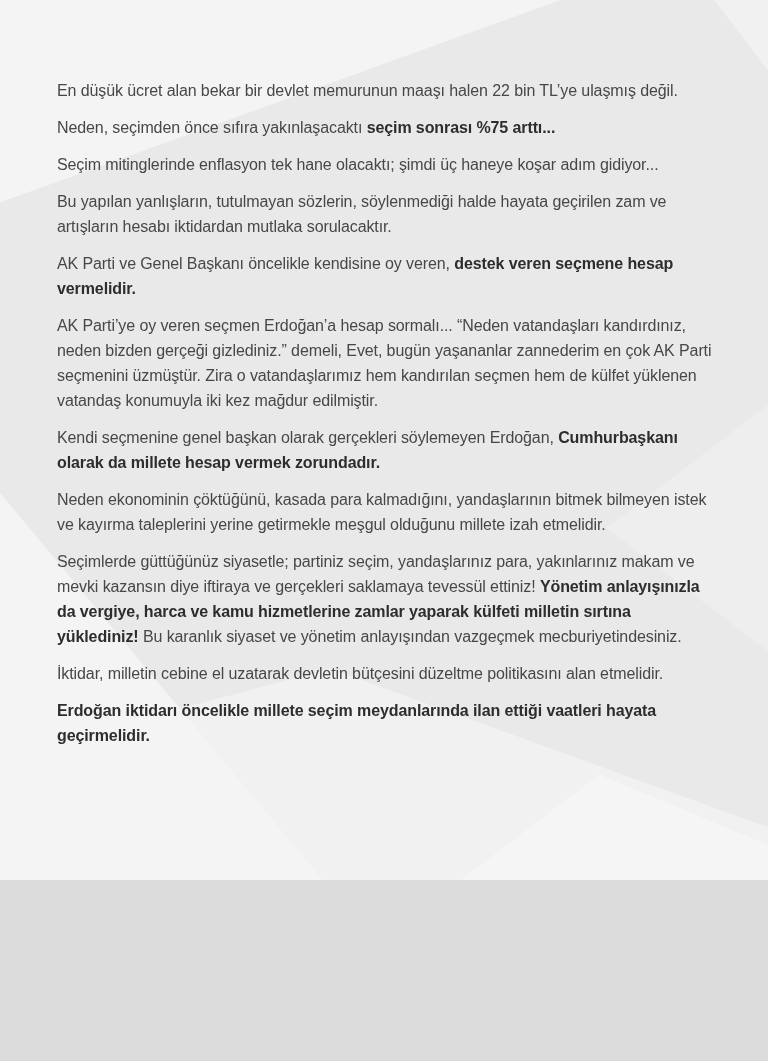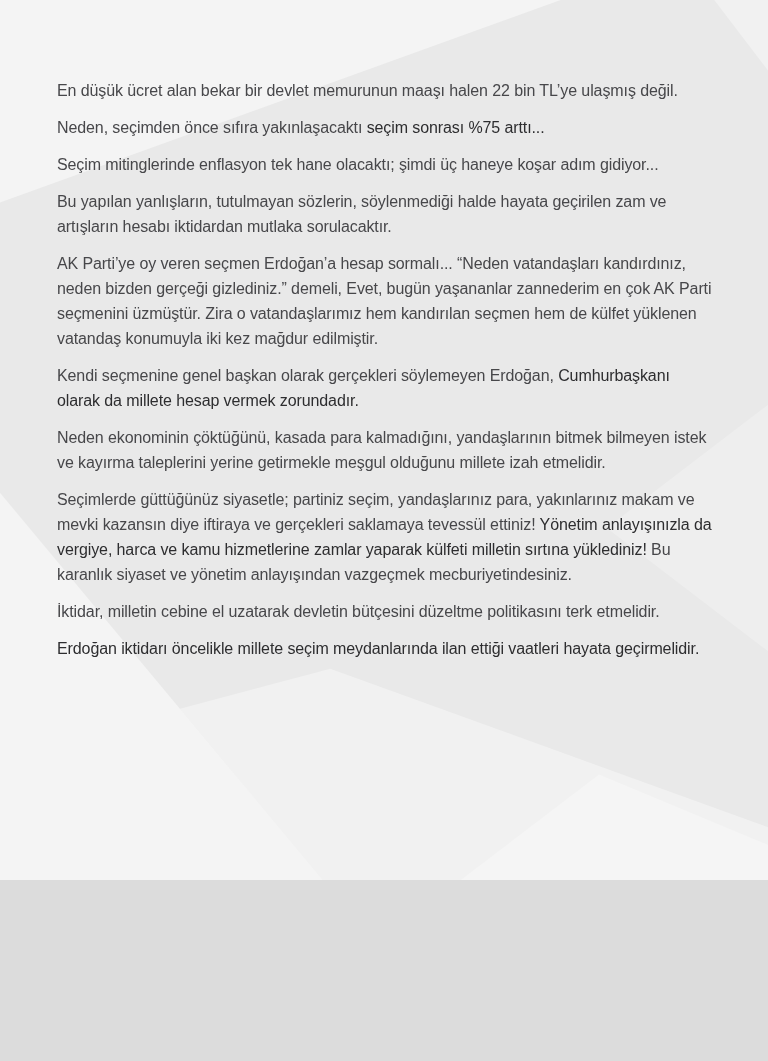--- a/index.html
+++ b/index.html
@@ -29,21 +29,21 @@
     left: 57px;
     top: 78px;
     width: 656px;
     color: var(--text-color, #47474a);
     font-size: 16px;
     line-height: 25px;
     letter-spacing: -0.1px;
   }
   .content p { margin: 0 0 12px 0; }
   .seg { font-weight: 400; }
-  .seg.bold { font-weight: 400; color: var(--text-bold-color, #2d2d2f); }
+  .seg.bold { font-weight: 700; color: var(--text-bold-color, #2d2d2f); }
 
   .footer {
     position: absolute;
     left: 0; right: 0;
     top: 972px;
     display: flex;
     justify-content: center;
     align-items: flex-end;
     gap: 5px;
   }
@@ -87,25 +87,26 @@
   <div class="facet f4"></div>
   <div class="facet f5"></div>
   <div class="facet f6"></div>
 
   <main class="content">
 
   <p><span class="seg">En düşük ücret alan bekar bir devlet memurunun maaşı halen 22 bin TL’ye ulaşmış değil.</span></p>
       <p><span class="seg">Neden, seçimden önce sıfıra yakınlaşacaktı </span><span class="seg bold">seçim sonrası %75 arttı...</span></p>
       <p><span class="seg">Seçim mitinglerinde enflasyon tek hane olacaktı; şimdi üç haneye koşar adım gidiyor...</span></p>
       <p><span class="seg">Bu yapılan yanlışların, tutulmayan sözlerin, söylenmediği halde hayata geçirilen zam ve artışların hesabı iktidardan mutlaka sorulacaktır.</span></p>
+      <p><span class="seg">AK Parti ve Genel Başkanı öncelikle kendisine oy veren, </span><span class="seg bold">destek veren seçmene hesap vermelidir.</span></p>
       <p><span class="seg">AK Parti’ye oy veren seçmen Erdoğan’a hesap sormalı... “Neden vatandaşları kandırdınız, neden bizden gerçeği gizlediniz.” demeli, Evet, bugün yaşananlar zannederim en çok AK Parti seçmenini üzmüştür. Zira o vatandaşlarımız hem kandırılan seçmen hem de külfet yüklenen vatandaş konumuyla iki kez mağdur edilmiştir.</span></p>
       <p><span class="seg">Kendi seçmenine genel başkan olarak gerçekleri söylemeyen Erdoğan, </span><span class="seg bold">Cumhurbaşkanı olarak da millete hesap vermek zorundadır.</span></p>
       <p><span class="seg">Neden ekonominin çöktüğünü, kasada para kalmadığını, yandaşlarının bitmek bilmeyen istek ve kayırma taleplerini yerine getirmekle meşgul olduğunu millete izah etmelidir.</span></p>
       <p><span class="seg">Seçimlerde güttüğünüz siyasetle; partiniz seçim, yandaşlarınız para, yakınlarınız makam ve mevki kazansın diye iftiraya ve gerçekleri saklamaya tevessül ettiniz! </span><span class="seg bold">Yönetim anlayışınızla da vergiye, harca ve kamu hizmetlerine zamlar yaparak külfeti milletin sırtına yüklediniz!</span><span class="seg"> Bu karanlık siyaset ve yönetim anlayışından vazgeçmek mecburiyetindesiniz.</span></p>
-      <p><span class="seg">İktidar, milletin cebine el uzatarak devletin bütçesini düzeltme politikasını terk etmelidir.</span></p>
+      <p><span class="seg">İktidar, milletin cebine el uzatarak devletin bütçesini düzeltme politikasını alan etmelidir.</span></p>
       <p><span class="seg bold">Erdoğan iktidarı öncelikle millete seçim meydanlarında ilan ettiği vaatleri hayata geçirmelidir.</span></p>
     </main>
 
   <footer class="footer">
     <div class="tagline">
       <span>insanca</span><br>
       <span>yaşam</span>
     </div>
     <span>
       <svg class="emblem" viewBox="0 0 48 48" aria-hidden="true">

